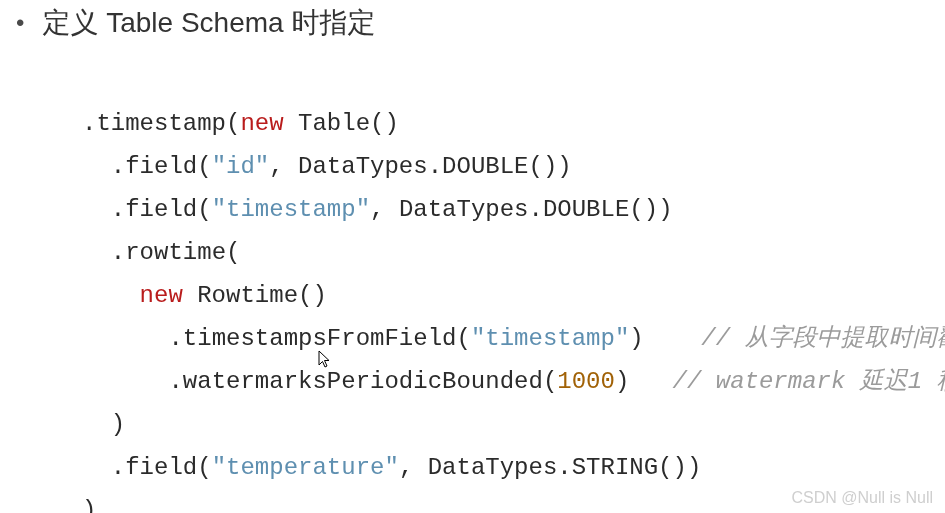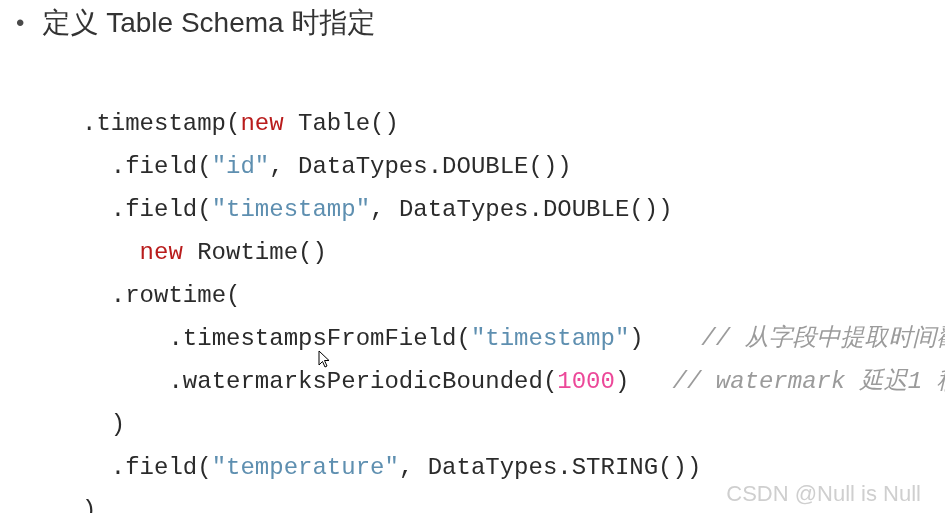--- a/index.html
+++ b/index.html
@@ -34,28 +34,28 @@
       color: #2b2b2b;
       margin-top: 60px;
       margin-left: 82px;
       font-weight: 500;
     }
     .code-line {
       white-space: pre;
     }
     .kw { color: #b91c1c; }
     .str { color: #5e8fb0; }
-    .num { color: #ec4899; }
+    .num { color: #a16207; }
     .comment { color: #9b9b9b; font-style: italic; font-weight: 400; }
     .watermark {
       position: absolute;
-      right: 24px;
+      right: 12px;
       bottom: 6px;
       color: #cfcfcf;
-      font-size: 22px;
+      font-size: 16px;
       font-family: Arial, sans-serif;
       margin-top: 8px;
     }
     .cursor {
       position: absolute;
       left: 318px;
       top: 350px;
       width: 14px;
       height: 20px;
       pointer-events: none;
@@ -66,22 +66,22 @@
 
 <div class="header">
   <span class="bullet">•</span>
   <span class="title">定义 Table Schema 时指定</span>
 </div>
 
 <div class="code-block" id="code-block">
     <div class="code-line"><span>.timestamp(</span><span class="kw">new </span><span>Table()</span></div>
     <div class="code-line">  <span>.field(</span><span class="str">"id"</span><span>, DataTypes.DOUBLE())</span></div>
     <div class="code-line">  <span>.field(</span><span class="str">"timestamp"</span><span>, DataTypes.DOUBLE())</span></div>
+    <div class="code-line">  <span>.rowtime(</span></div>
     <div class="code-line">    <span class="kw">new </span><span>Rowtime()</span></div>
-    <div class="code-line">  <span>.rowtime(</span></div>
     <div class="code-line">      <span>.timestampsFromField(</span><span class="str">"timestamp"</span><span>)    </span><span class="comment">// 从字段中提取时间戳</span></div>
     <div class="code-line">      <span>.watermarksPeriodicBounded(</span><span class="num">1000</span><span>)   </span><span class="comment">// watermark 延迟1 秒</span></div>
     <div class="code-line">  <span>)</span></div>
     <div class="code-line">  <span>.field(</span><span class="str">"temperature"</span><span>, DataTypes.STRING())</span></div>
     <div class="code-line"><span>)</span></div>
   </div>
 
 <svg class="cursor" viewBox="0 0 14 20">
   <path d="M1 1 L1 15 L4.5 11.5 L7 17 L9 16 L6.5 10.5 L11 10.5 Z" fill="#ffffff" stroke="#000000" stroke-width="1"></path>
 </svg>

